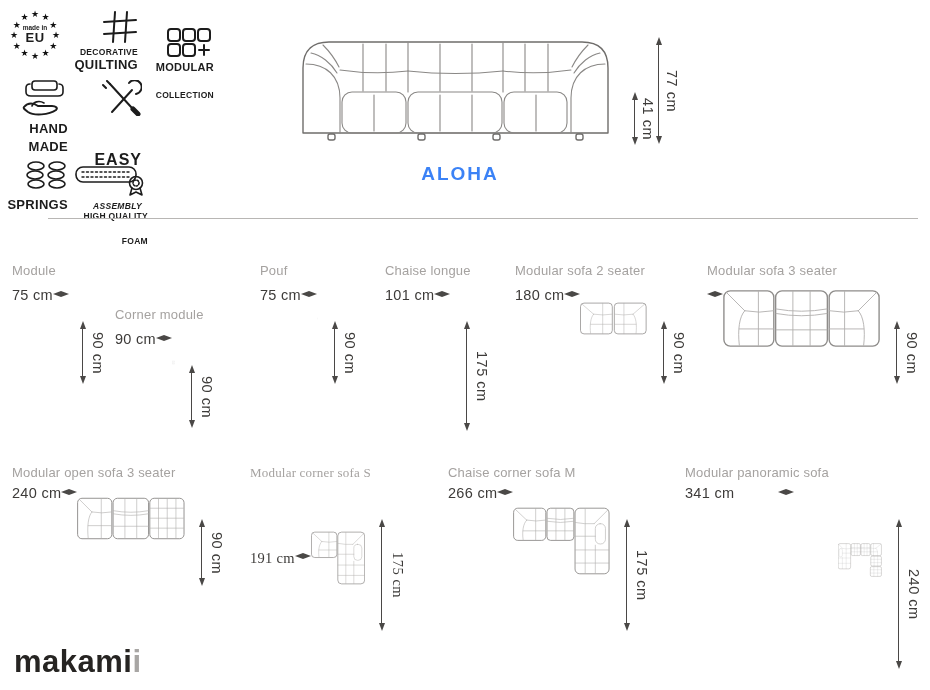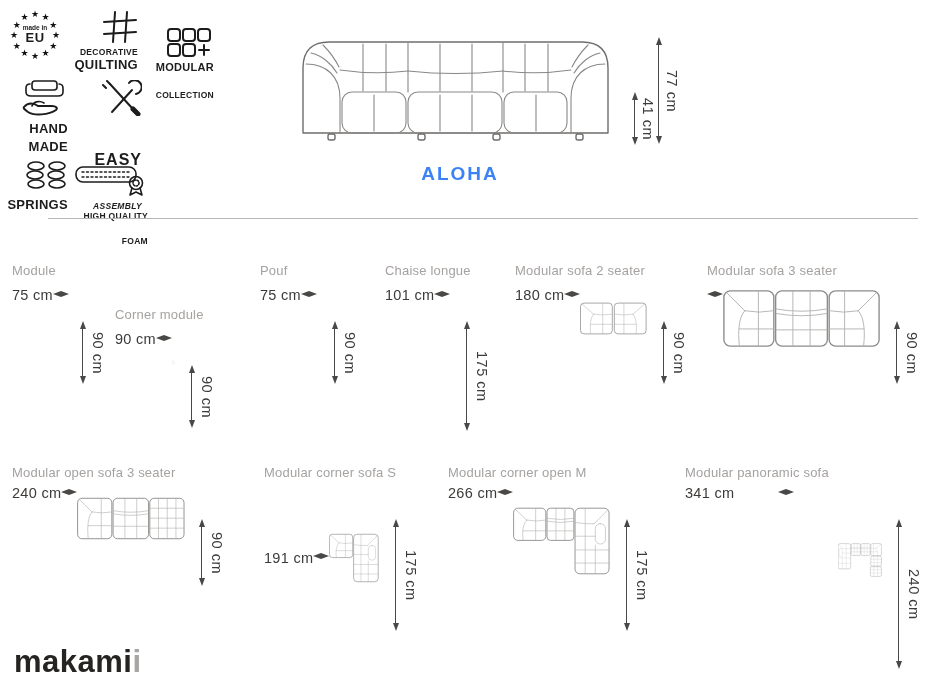--- a/index.html
+++ b/index.html
@@ -444,21 +444,21 @@
         <div class="varrow" style="height:67px;">
             <i class="tu"></i>
             <i class="vl"></i>
             <i class="td"></i>
           </div>
         <div class="vlabel">90 cm</div>
       </div>
     </div>
   </div>
 
-  <div class="card row-bot" style="left:264px;top:465px;">
+  <div class="card row-bot" style="left:250px;top:465px;font-family:Liberation Serif, serif;">
     <div class="ptitle">Modular corner sofa S</div>
     <div class="crow">
       <div class="dcol" style="width:115px;align-items:center;">
         <div class="wlabel">191 cm</div>
         <div class="harrow">
             <i class="tl"></i>
             <i class="hl"></i>
             <i class="tr"></i>
           </div>
         <svg width="115" height="112" viewBox="0 0 115 112">
@@ -484,21 +484,21 @@
             <i class="tu"></i>
             <i class="vl"></i>
             <i class="td"></i>
           </div>
         <div class="vlabel">175 cm</div>
       </div>
     </div>
   </div>
 
   <div class="card row-bot" style="left:448px;top:465px;">
-    <div class="ptitle">Modular corner open M</div>
+    <div class="ptitle">Chaise corner sofa M</div>
     <div class="crow">
       <div class="dcol" style="width:162px;">
         <div class="wlabel">266 cm</div>
         <div class="harrow">
             <i class="tl"></i>
             <i class="hl"></i>
             <i class="tr"></i>
           </div>
         <svg width="162" height="112" viewBox="0 0 162 112">
           <rect class="o" x="1" y="1" width="54" height="54" rx="7"></rect>

